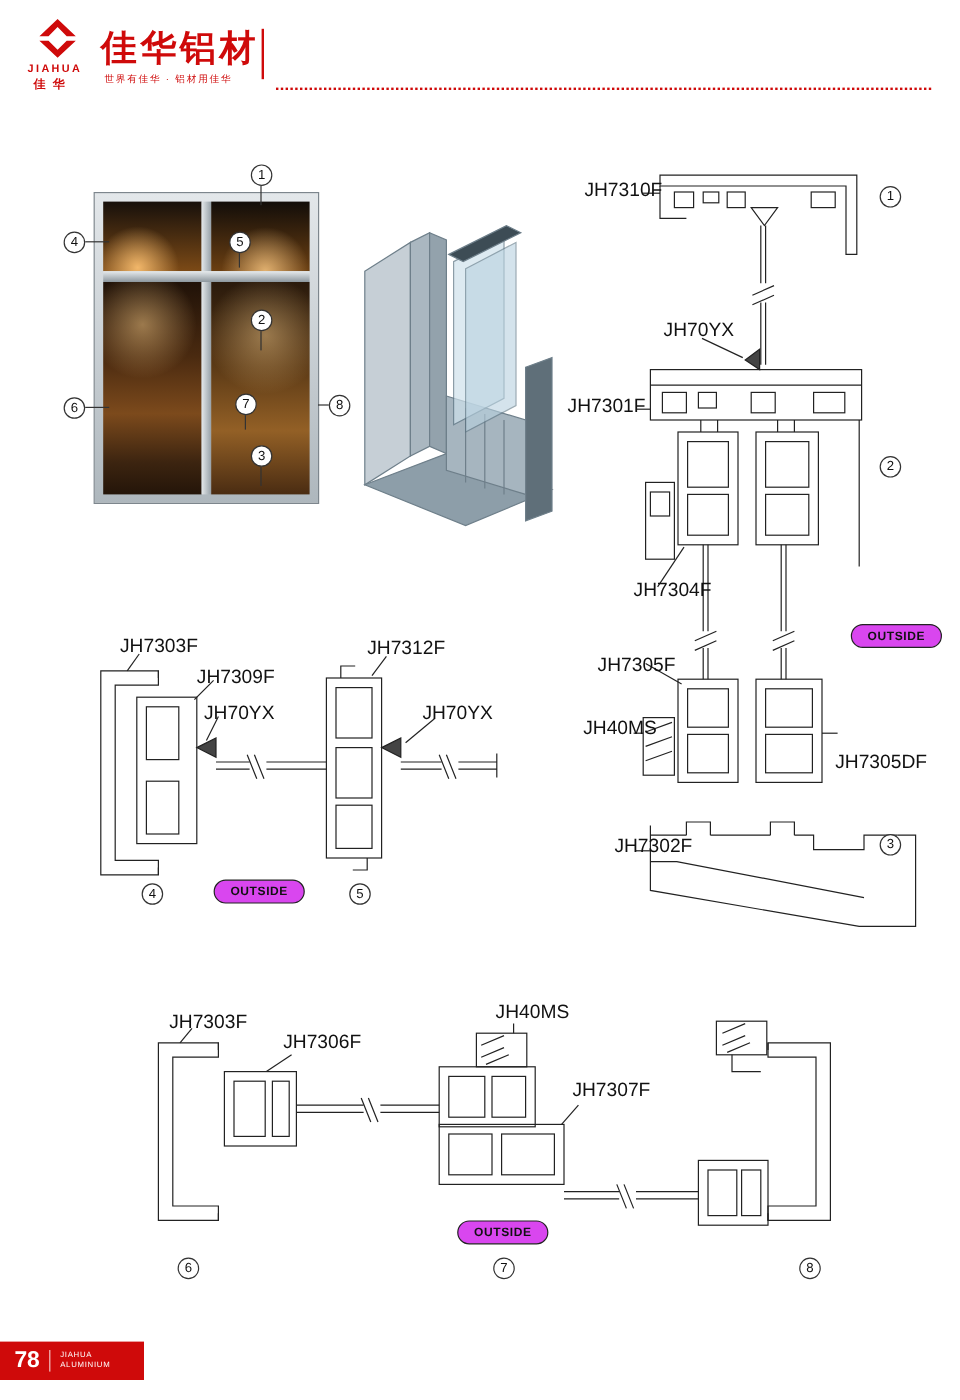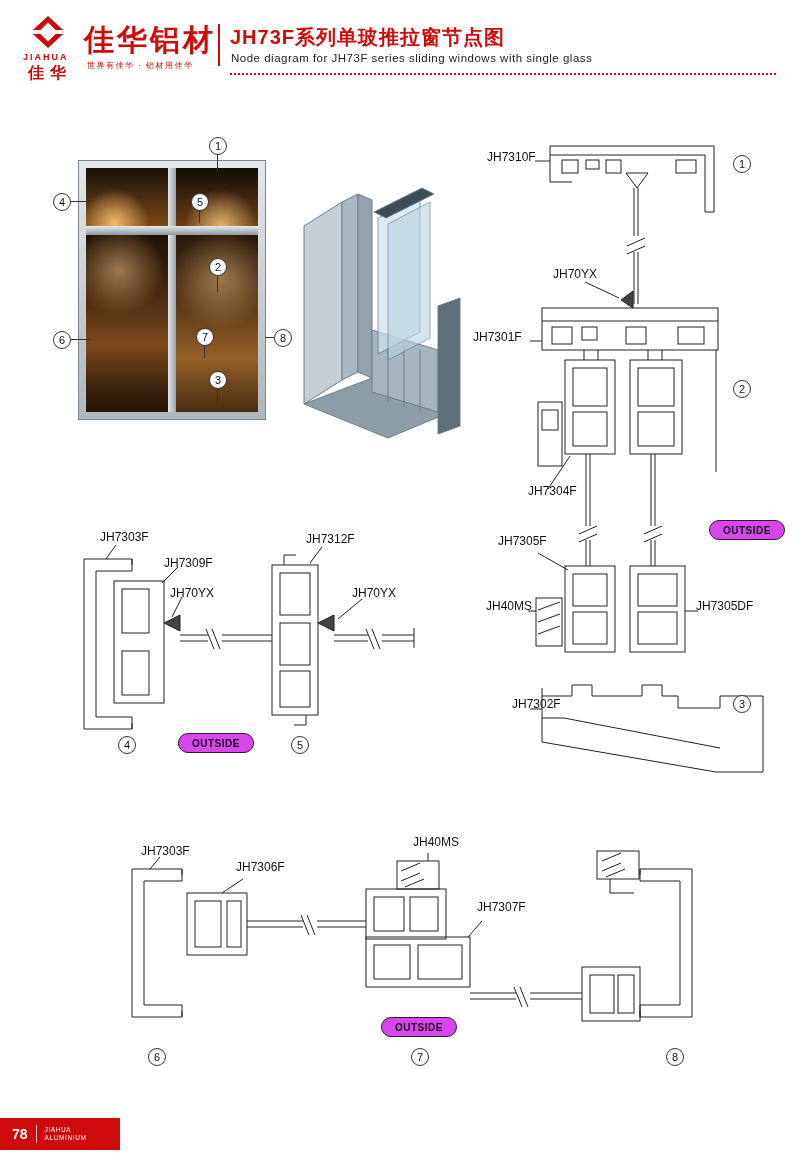--- a/index.html
+++ b/index.html
@@ -4,29 +4,29 @@
 <style>
   * { margin:0; padding:0; box-sizing:border-box; }
   html,body { background:#ffffff; }
   .page {
     position:relative; width:800px; height:1167px; background:#fff;
     font-family:"Liberation Sans", sans-serif; overflow:hidden;
   }
   
   .logo-emblem { position:absolute; left:28px; top:14px; width:40px; height:36px; }
   .logo-en { position:absolute; left:23px; top:52px; color:#cf0a0a; font-size:9px; font-weight:bold; letter-spacing:2px; }
-  .logo-cn { position:absolute; left:28px; top:63px; color:#cf0a0a; font-size:16px; font-weight:bold; letter-spacing:6px; }
+  .logo-cn { position:absolute; left:28px; top:63px; color:#cf0a0a; font-size:10px; font-weight:bold; letter-spacing:6px; }
   .brand-cn { position:absolute; left:84px; top:20px; color:#cf0a0a; font-size:30px; font-weight:bold; letter-spacing:3px; }
   .slogan { position:absolute; left:87px; top:60px; color:#cf0a0a; font-size:8px; letter-spacing:1.5px; }
   .vdiv { position:absolute; left:218px; top:24px; width:2px; height:42px; background:#cf0a0a; }
   .title-cn { position:absolute; left:230px; top:24px; color:#cf0a0a; font-size:20px; font-weight:bold; letter-spacing:1px; }
   .title-en { position:absolute; left:231px; top:52px; color:#222; font-size:11.5px; letter-spacing:0.5px; }
   .dotline { position:absolute; left:230px; top:73px; width:546px; border-top:2px dotted #cf0a0a; }
   
-  .lbl { position:absolute; font-size:12px; color:#111; white-space:nowrap; }
+  .lbl { position:absolute; font-size:16px; color:#111; white-space:nowrap; }
   .co { position:absolute; width:18px; height:18px; border:1px solid #333; border-radius:50%;
         background:#fff; font-size:11px; color:#111; display:flex; align-items:center; justify-content:center; }
   .oval { position:absolute; width:76px; height:20px; border:1.5px solid #222; border-radius:12px;
           background:#d946ef; font-size:10px; font-weight:bold; color:#111; letter-spacing:0.5px;
           display:flex; align-items:center; justify-content:center; }
   .ldr { position:absolute; background:#333; }
   svg.tech { position:absolute; }
   
   .win { position:absolute; left:78px; top:160px; width:188px; height:260px;
          background:linear-gradient(180deg,#e3e7ea,#aeb7bd); border:1px solid #7d868d;
@@ -40,40 +40,38 @@
            linear-gradient(180deg,#17100b,#7c4a16); }
   .ceil2 { background:radial-gradient(circle at 55% 100%, rgba(255,205,135,.8), rgba(120,70,20,0) 50%),
            linear-gradient(180deg,#120d09,#6b3f12); }
   .room1 { background:radial-gradient(circle at 40% 20%, rgba(255,210,140,.5), rgba(0,0,0,0) 30%),
            linear-gradient(180deg,#201208 0%,#4a2a10 35%,#7c4a1c 62%,#3c2410 85%,#241509 100%); }
   .room2 { background:radial-gradient(circle at 55% 25%, rgba(255,215,150,.45), rgba(0,0,0,0) 35%),
            linear-gradient(180deg,#2a1a0c 0%,#5c3a16 40%,#936026 70%,#4a2c12 100%); }
   
   .ftr { position:absolute; left:0; top:1118px; width:120px; height:32px; background:#cf0a0a;
          color:#fff; display:flex; align-items:center; padding-left:12px; gap:8px; }
-  .ftr .num { font-size:14px; font-weight:bold; }
+  .ftr .num { font-size:19px; font-weight:bold; }
   .ftr .sep { width:1px; height:18px; background:rgba(255,255,255,.75); }
   .ftr .lines { font-size:6.5px; line-height:8px; letter-spacing:0.6px; }
 </style>
 </head>
 <body>
 
 <div class="page">
 
   <svg class="logo-emblem" viewBox="0 0 40 38">
     <path d="M20,2 L36,17 L28,17 L20,9 L12,17 L4,17 Z" fill="#cf0a0a"></path>
     <path d="M20,36 L4,21 L12,21 L20,29 L28,21 L36,21 Z" fill="#cf0a0a"></path>
   </svg>
   <div class="logo-en">JIAHUA</div>
   <div class="logo-cn">佳华</div>
   <div class="brand-cn">佳华铝材</div>
   <div class="slogan">世界有佳华 · 铝材用佳华</div>
   <div class="vdiv"></div>
-  <div class="title-cn">JH73F系列单玻推拉窗节点图</div>
-  <div class="title-en">Node diagram for JH73F series sliding windows with single glass</div>
   <div class="dotline"></div>
 
   <div class="win">
     <div class="win-top">
       <div class="pane ceil1"></div>
       <div class="mullion"></div>
       <div class="pane ceil2"></div>
     </div>
     <div class="rail"></div>
     <div class="win-bot">
@@ -169,23 +167,23 @@
       <path d="M62,556 H92 M92,556 V545 H112 V556 M112,556 H162 M162,556 V545 H182 V556 M182,556 H198 V568 H240 V556 H268"></path>
       <path d="M62,578 H84 L240,608"></path>
       <path d="M50,569 H62"></path>
     </g>
   </svg>
 
   <div class="lbl" style="left:487px;top:150px">JH7310F</div>
   <div class="lbl" style="left:553px;top:267px">JH70YX</div>
   <div class="lbl" style="left:473px;top:330px">JH7301F</div>
   <div class="lbl" style="left:528px;top:484px">JH7304F</div>
-  <div class="lbl" style="left:498px;top:534px">JH7305F</div>
+  <div class="lbl" style="left:498px;top:546px">JH7305F</div>
   <div class="lbl" style="left:486px;top:599px">JH40MS</div>
-  <div class="lbl" style="left:696px;top:599px">JH7305DF</div>
+  <div class="lbl" style="left:696px;top:627px">JH7305DF</div>
   <div class="lbl" style="left:512px;top:697px">JH7302F</div>
 
   <div class="co" style="left:733px;top:155px">1</div>
   <div class="co" style="left:733px;top:380px">2</div>
   <div class="co" style="left:733px;top:695px">3</div>
   <div class="oval" style="left:709px;top:520px">OUTSIDE</div>
 
   <svg class="tech" style="left:70px;top:525px;width:360px;height:240px" viewBox="0 0 360 240">
     <g fill="none" stroke="#222" stroke-width="1">
       <path d="M62,34 H14 V204 H62 V192 H26 V46 H62 Z"></path>

